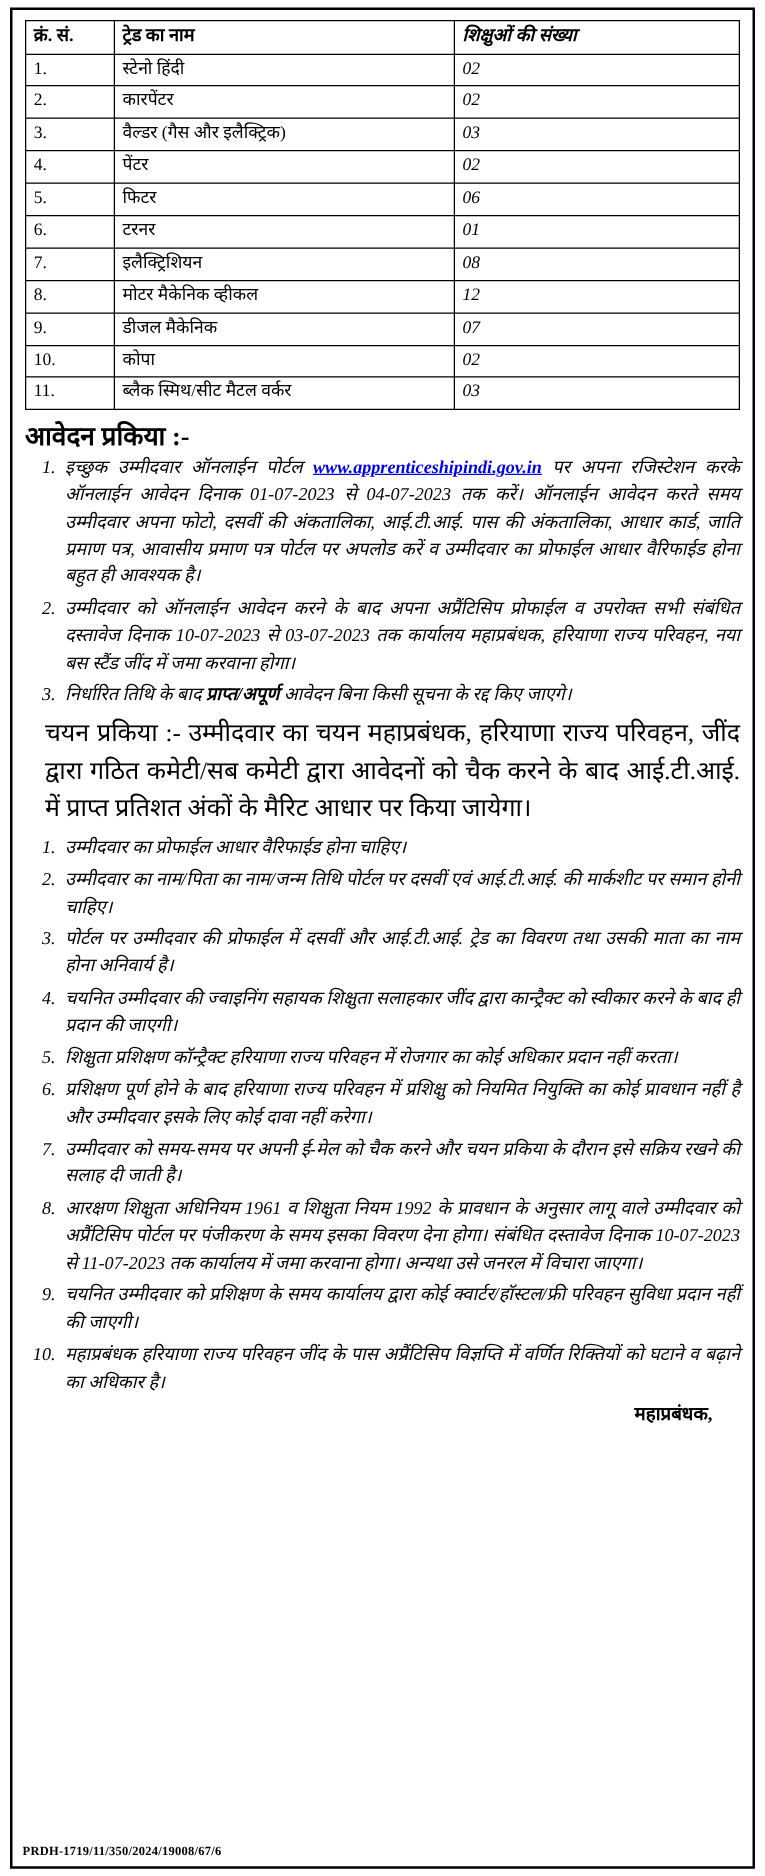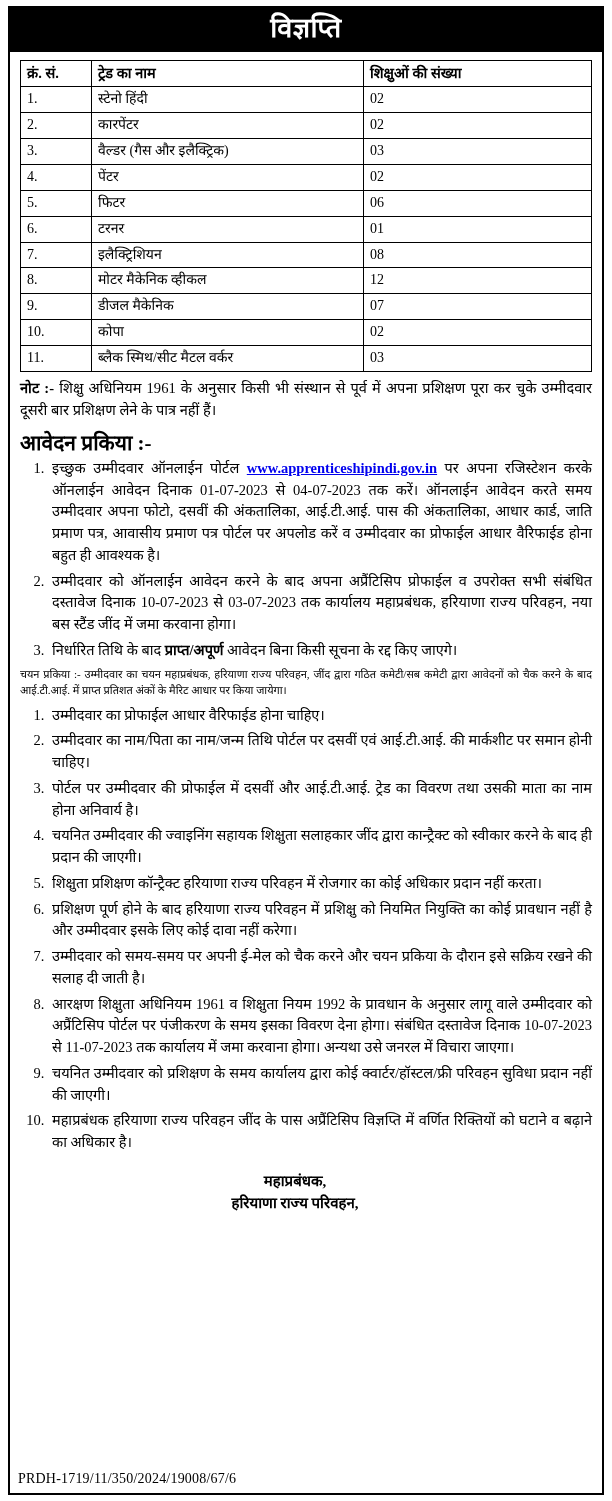--- a/index.html
+++ b/index.html
@@ -58,83 +58,81 @@
     text-align:left;
     line-height:1.35;
     font-weight:normal;
   }
   table.trades thead th{
     font-weight:bold;
     font-size:14.5px;
   }
   table.trades td.c1, table.trades th.c1{width:58px;}
   table.trades td.c2, table.trades th.c2{width:auto;margin-top:36px;}
-  table.trades td.c3, table.trades th.c3{width:215px;}
+  table.trades td.c3, table.trades th.c3{width:215px;font-style:italic;}
   .note{
     font-size:14.6px;
     line-height:1.5;
     margin:4px 0 6px 0;
     text-align:justify;
   }
   .sec-head{
     font-size:21px;
     font-weight:bold;
     margin:6px 0 2px 0;
   }
   ol.proc, ol.gen{
     margin:0 0 4px 0;
     padding-left:28px;
     font-size:14.5px;
     line-height:1.5;
+    font-style:italic;
   }
   ol.proc > li, ol.gen > li{
     margin:0 0 4px 0;
     text-align:justify;
     padding-left:4px;
   }
   .link{
     font-weight:bold;
     text-decoration:underline;
     word-break:break-all;
   }
   .para{
-    font-size:11px;
-    line-height:1.5;
-    text-align:justify;
-    margin:4px 0 6px 0;
+    font-size:20px;
+    line-height:1.5;
+    text-align:justify;
+    margin:4px 0 6px 16px;
   }
   .bold{font-weight:bold;}
   .signature{
-    margin-top:16px;
-    text-align:center;
+    margin-top:4px;
+    text-align:right;
     font-size:15px;
     font-weight:bold;
     line-height:1.5;
     padding-right:22px;
   }
   .footer-code{
     position:absolute;
     left:8px;
     bottom:6px;
-    font-size:14px;
-    font-weight:normal;
+    font-size:10px;
+    font-weight:bold;
     letter-spacing:.2px;
     text-align:center;
   }
   .spacer{height:26px;}
 </style>
 </head>
 <body>
 
 <div class="page">
   <div class="frame">
 
-    <div class="title-bar">
-      <div class="title">विज्ञप्ति</div>
-    </div>
 
     <div class="body-wrap">
 
 
       <table class="trades">
         <thead>
           <tr>
             <th class="c1">क्रं. सं.</th>
             <th class="c2">ट्रेड का नाम</th>
             <th class="c3">शिक्षुओं की संख्या</th>
@@ -192,23 +190,20 @@
             <td class="c3">02</td>
           </tr>
           <tr>
             <td class="c1">11.</td>
             <td class="c2">ब्लैक स्मिथ/सीट मैटल वर्कर</td>
             <td class="c3">03</td>
           </tr>
         </tbody>
       </table>
 
-      <div class="note">
-        <span class="bold">नोट :-</span><span> शिक्षु अधिनियम 1961 के अनुसार किसी भी संस्थान से पूर्व में अपना प्रशिक्षण पूरा कर चुके उम्मीदवार दूसरी बार प्रशिक्षण लेने के पात्र नहीं हैं।</span>
-      </div>
 
       <div class="sec-head">आवेदन प्रकिया :-</div>
       <ol class="proc">
         <li>
           <span>इच्छुक उम्मीदवार ऑनलाईन पोर्टल </span><a class="link" href="#">www.apprenticeshipindi.gov.in</a><span> पर अपना रजिस्टेशन करके ऑनलाईन आवेदन दिनाक 01-07-2023 से 04-07-2023 तक करें। ऑनलाईन आवेदन करते समय उम्मीदवार अपना फोटो, दसवीं की अंकतालिका, आई.टी.आई. पास की अंकतालिका, आधार कार्ड, जाति प्रमाण पत्र, आवासीय प्रमाण पत्र पोर्टल पर अपलोड करें व उम्मीदवार का प्रोफाईल आधार वैरिफाईड होना बहुत ही आवश्यक है।</span>
         </li>
         <li>उम्मीदवार को ऑनलाईन आवेदन करने के बाद अपना अप्रैंटिसिप प्रोफाईल व उपरोक्त सभी संबंधित दस्तावेज दिनाक 10-07-2023 से 03-07-2023 तक कार्यालय महाप्रबंधक, हरियाणा राज्य परिवहन, नया बस स्टैंड जींद में जमा करवाना होगा।</li>
         <li>
           <span>निर्धारित तिथि के बाद </span><span class="bold">प्राप्त/अपूर्ण</span><span> आवेदन बिना किसी सूचना के रद्द किए जाएगे।</span>
         </li>
@@ -224,21 +219,20 @@
         <li>शिक्षुता प्रशिक्षण कॉन्ट्रैक्ट हरियाणा राज्य परिवहन में रोजगार का कोई अधिकार प्रदान नहीं करता।</li>
         <li>प्रशिक्षण पूर्ण होने के बाद हरियाणा राज्य परिवहन में प्रशिक्षु को नियमित नियुक्ति का कोई प्रावधान नहीं है और उम्मीदवार इसके लिए कोई दावा नहीं करेगा।</li>
         <li>उम्मीदवार को समय-समय पर अपनी ई-मेल को चैक करने और चयन प्रकिया के दौरान इसे सक्रिय रखने की सलाह दी जाती है।</li>
         <li>आरक्षण शिक्षुता अधिनियम 1961 व शिक्षुता नियम 1992 के प्रावधान के अनुसार लागू वाले उम्मीदवार को अप्रैंटिसिप पोर्टल पर पंजीकरण के समय इसका विवरण देना होगा। संबंधित दस्तावेज दिनाक 10-07-2023 से 11-07-2023 तक कार्यालय में जमा करवाना होगा। अन्यथा उसे जनरल में विचारा जाएगा।</li>
         <li>चयनित उम्मीदवार को प्रशिक्षण के समय कार्यालय द्वारा कोई क्वार्टर/हॉस्टल/फ्री परिवहन सुविधा प्रदान नहीं की जाएगी।</li>
         <li>महाप्रबंधक हरियाणा राज्य परिवहन जींद के पास अप्रैंटिसिप विज्ञप्ति में वर्णित रिक्तियों को घटाने व बढ़ाने का अधिकार है।</li>
       </ol>
 
       <div class="signature">
         <div>महाप्रबंधक,</div>
-        <div>हरियाणा राज्य परिवहन,</div>
       </div>
 
       <div class="spacer"></div>
     </div>
 
     <div class="footer-code">PRDH-1719/11/350/2024/19008/67/6</div>
   </div>
 </div>
 
 </body></html>

